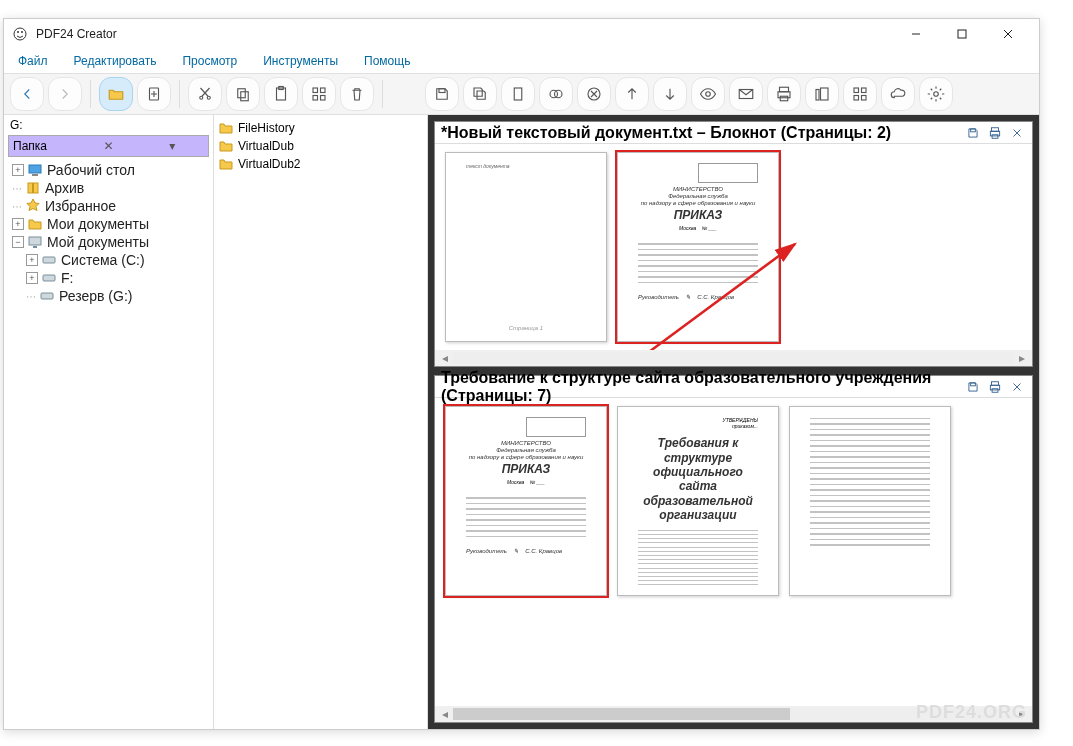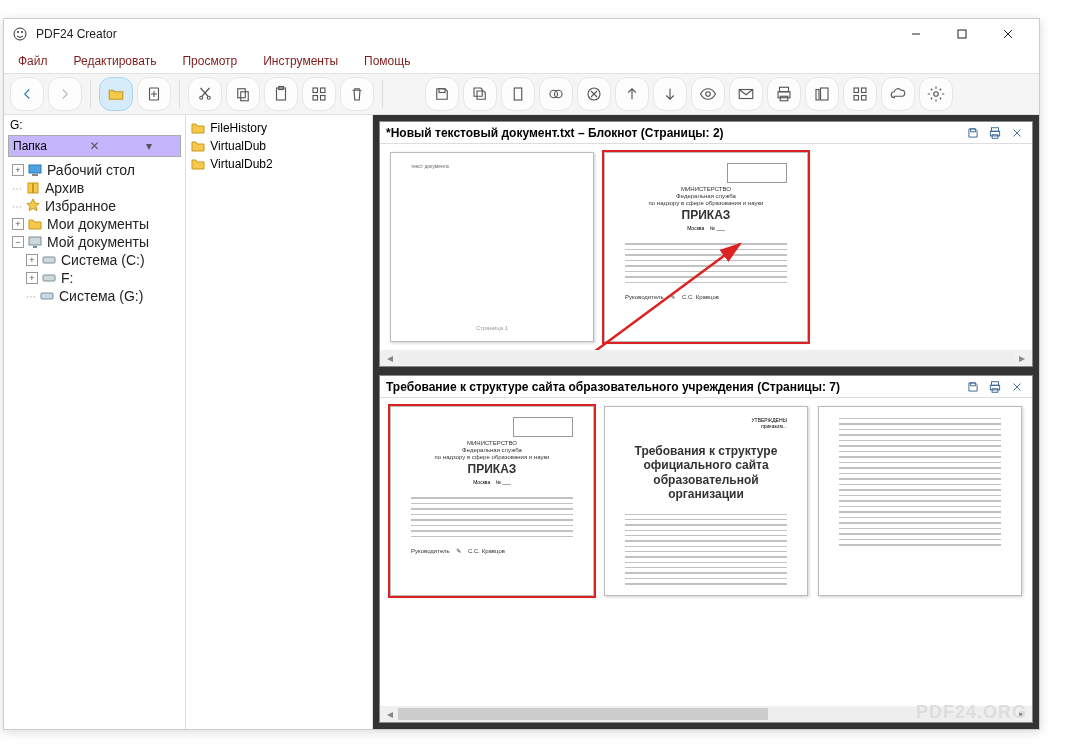--- a/index.html
+++ b/index.html
@@ -8,21 +8,21 @@
     position: absolute; left: 3px; top: 18px; width: 1037px; height: 712px;
     border: 1px solid #ccc; background: #fff; box-shadow: 0 2px 10px rgba(0,0,0,0.15);
     display: flex; flex-direction: column;
   }
   .titlebar { height: 30px; display: flex; align-items: center; padding: 0 8px; }
   .titlebar .app-icon { width: 16px; height: 16px; margin-right: 8px; }
   .titlebar .title { flex: 1; font-size: 12px; color: #222; }
   .win-controls { display: flex; gap: 0; }
   .win-btn { width: 46px; height: 30px; display: flex; align-items: center; justify-content: center; cursor: pointer; }
 
-  .menubar { height: 24px; display: flex; align-items: center; padding: 0 10px; gap: 18px; color: #7f1d1d; }
+  .menubar { height: 24px; display: flex; align-items: center; padding: 0 10px; gap: 18px; color: #0369a1; }
   .menu-item { cursor: pointer; padding: 2px 4px; }
 
   .toolbar-wrap { background: #f5f5f5; border-top: 1px solid #e0e0e0; border-bottom: 1px solid #e0e0e0; }
   .toolbar { height: 40px; display: flex; align-items: center; padding: 4px 6px; gap: 4px; }
   .toolbar .sep { width: 1px; height: 28px; background: #ddd; margin: 0 4px; }
   .tbtn {
     width: 34px; height: 34px; border-radius: 12px; background: #fdfdfd;
     border: 1px solid #e6e6e6; display: flex; align-items: center; justify-content: center;
     cursor: pointer;
   }
@@ -56,29 +56,29 @@
   .mid-panel { width: 214px; border-right: 1px solid #ddd; padding: 4px; }
   .file-row { display: flex; align-items: center; height: 18px; cursor: pointer; }
   .file-row .ficon { width: 16px; height: 16px; margin-right: 4px; }
 
   
   .right-panel { flex: 1; background: #333; display: flex; flex-direction: column; padding: 6px; gap: 8px; position: relative; }
   .watermark { position: absolute; right: 12px; bottom: 6px; color: #ddd; font-size: 18px; font-weight: bold; letter-spacing: 1px;}
   
   .doc-group { background: #fff; border: 1px solid #888; display: flex; flex-direction: column; }
   .doc-header { height: 22px; display: flex; align-items: center; padding: 0 6px; background: #fff; border-bottom: 1px solid #ddd; }
-  .doc-title { flex: 1; font-size: 12px; font-weight: bold; color: #000; }
+  .doc-title { flex: 1; font-size: 16px; font-weight: bold; color: #000; }
   .doc-actions { display: flex; gap: 4px; }
   .da-btn { width: 18px; height: 18px; cursor: pointer; display: flex; align-items: center; justify-content: center; }
   .da-btn svg { width: 14px; height: 14px; stroke: #2a5a8a; fill: none; stroke-width: 1.5; }
 
   .pages-row { flex: 1; display: flex; gap: 10px; padding: 8px 10px; position: relative; overflow: hidden;}
   .page-thumb {
-    width: 204px; height: 190px; background: #fff; border: 1px solid #bbb; box-shadow: 1px 1px 3px rgba(0,0,0,0.2);
-    display: flex; flex-direction: column; align-items: center; padding: 10px 20px; gap: 3px; overflow: hidden;
+    width: 162px; height: 190px; background: #fff; border: 1px solid #bbb; box-shadow: 1px 1px 3px rgba(0,0,0,0.2);
+    display: flex; flex-direction: column; align-items: center; padding: 10px 20px; gap: 3px; overflow: hidden; font-style: italic;
   }
   .page-thumb.selected { outline: 2px solid #d22; }
   .page-thumb .stamp { align-self: flex-end; width: 60px; height: 20px; border: 0.5px solid #999; }
   .page-thumb .ph-title { font-size: 6px; color: #333; text-align: center; line-height: 1.2; }
   .page-thumb .ph-line { width: 100%; height: 1.5px; background: #666; margin: 0.5px 0; opacity: 0.4; }
   .page-thumb .ph-sig { align-self: flex-start; margin-top: 6px; font-size: 6px; color:#333; }
 
   .scroll-x { height: 16px; background: #f0f0f0; display: flex; align-items: center; justify-content: space-between; padding: 0 2px;}
   .scroll-x .arrow { width: 16px; text-align: center; color: #888; cursor: pointer; }
   .scroll-x .track { flex: 1; height: 12px; background: #eee; position: relative; }
@@ -340,21 +340,21 @@
           <span class="ticon"><svg viewBox="0 0 16 16">
                 <rect class="drive-ico" x="2" y="5" width="12" height="6" rx="1"></rect>
               </svg></span>
           <span class="label">F:</span>
         </div>
         <div class="tree-item indent1">
           <span class="noexp dots">⋯</span>
           <span class="ticon"><svg viewBox="0 0 16 16">
                 <rect class="drive-ico" x="2" y="5" width="12" height="6" rx="1"></rect>
               </svg></span>
-          <span class="label">Система (G:)</span>
+          <span class="label">Резерв (G:)</span>
         </div>
       </div>
     </div>
 
     <div class="mid-panel">
       <div class="file-row">
         <span class="ficon"><svg viewBox="0 0 16 16">
               <path class="folder-ico" d="M2 4h4l1 2h7v7H2z"></path>
             </svg></span>
         <span>FileHistory</span>

